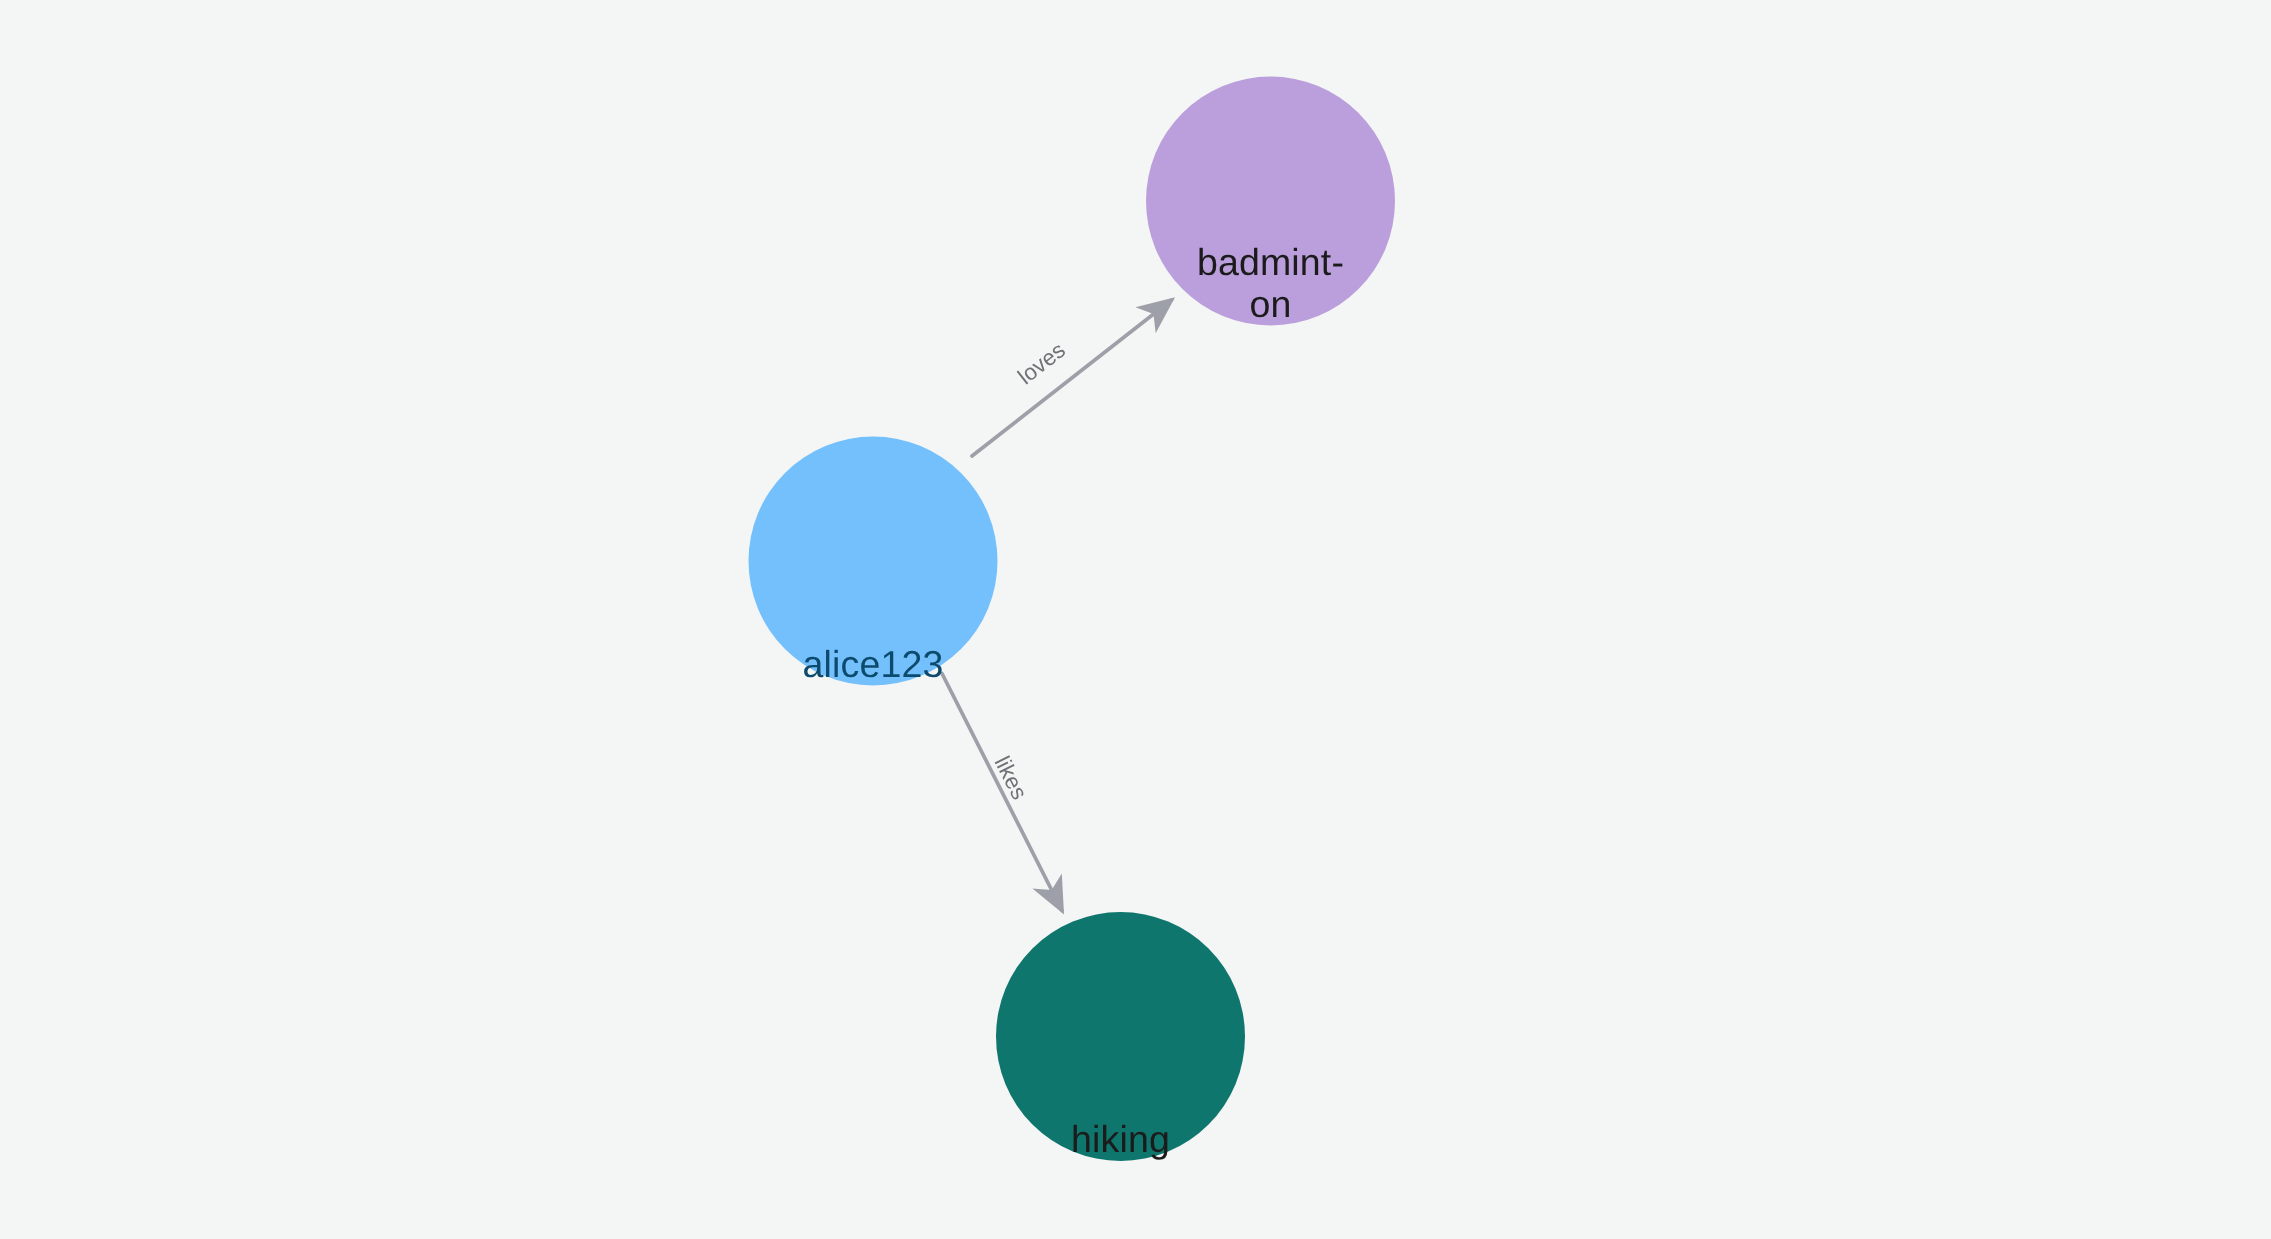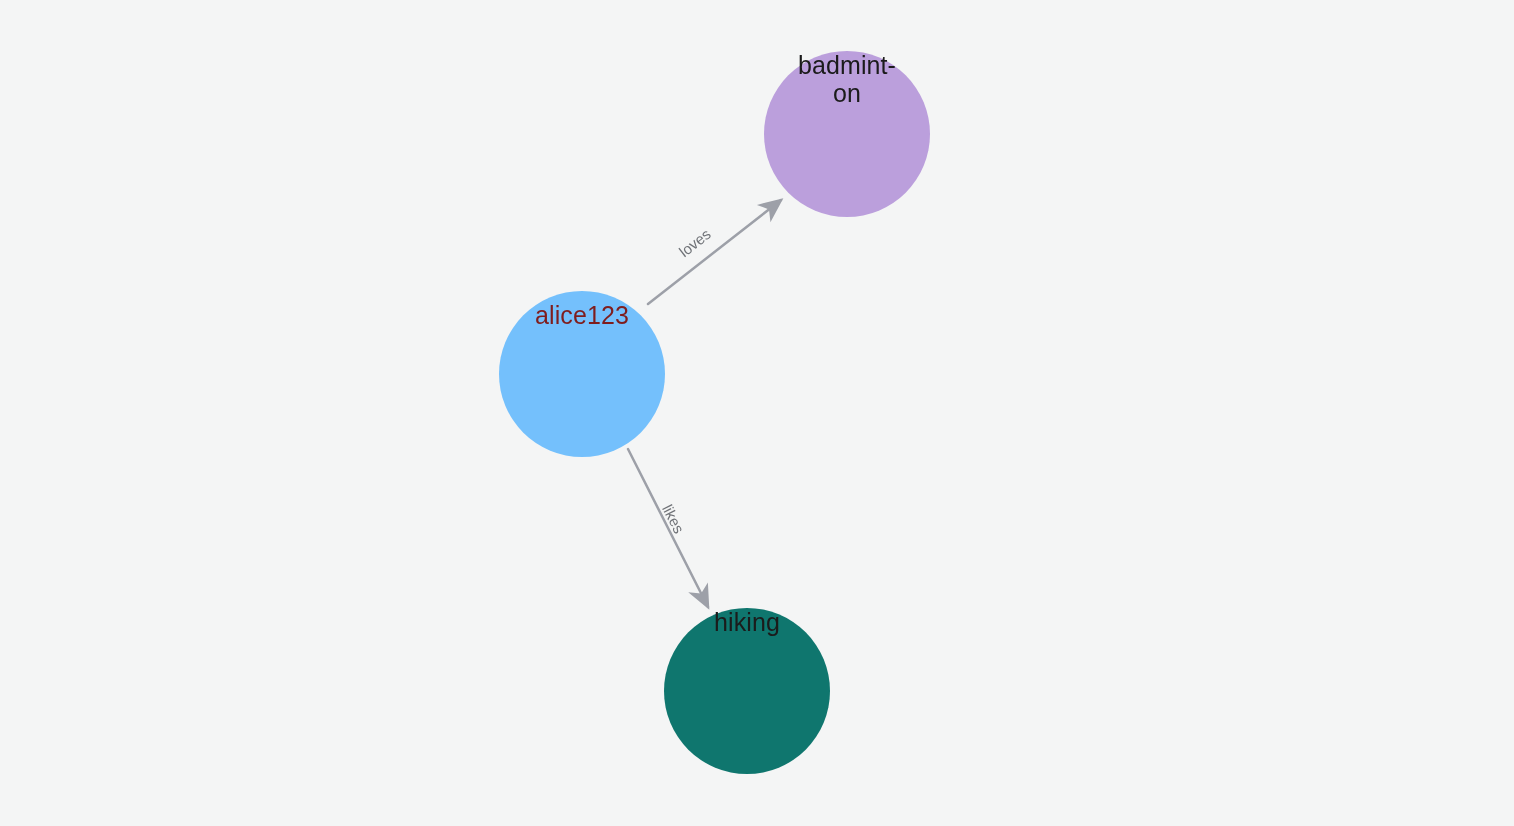--- a/index.html
+++ b/index.html
@@ -26,21 +26,21 @@
     left: 0;
     width: 1514px;
     height: 826px;
     pointer-events: none;
   }
 
   .graph-node {
     position: absolute;
     border-radius: 50%;
     display: flex;
-    align-items: flex-start;
+    align-items: flex-end;
     justify-content: center;
     text-align: center;
     box-sizing: border-box;
     cursor: pointer;
   }
 
   .node-label {
     color: #1b1b1b;
     font-family: "Liberation Sans", sans-serif;
     font-size: 25px;
@@ -77,21 +77,21 @@
     <line id="edge-line-loves" x1="648" y1="304" x2="781" y2="200" stroke="#9da0a8" stroke-width="2.5" stroke-linecap="round" marker-end="url(#arrow-head)"></line>
 
     <line id="edge-line-likes" x1="628" y1="449" x2="708" y2="607" stroke="#9da0a8" stroke-width="2.5" stroke-linecap="round" marker-end="url(#arrow-head)"></line>
   </svg>
 
   <div class="edge-label" id="edge-label-loves" style="color: rgb(111, 114, 119); left: 0px; top: 0px; transform: translate(695px, 243px) translate(-50%, -50%) rotate(-38deg);">loves</div>
 
   <div class="edge-label" id="edge-label-likes" style="color: rgb(111, 114, 119); left: 0px; top: 0px; transform: translate(673px, 519px) translate(-50%, -50%) rotate(63deg);">likes</div>
 
   <div class="graph-node" id="node-alice123" style="left: 499px; top: 291px; width: 166px; height: 166px; background: rgb(116, 192, 252);">
-    <span class="node-label" style="color: #7f1d1d; margin-top: 10px;">alice123</span>
+    <span class="node-label" style="color: #0c4a6e; margin-top: 10px;">alice123</span>
   </div>
 
   <div class="graph-node" id="node-badminton" style="left: 764px; top: 51px; width: 166px; height: 166px; background: rgb(187, 159, 220);">
     <span class="node-label" style="color: rgb(27, 27, 27);">badmint-
 on</span>
   </div>
 
   <div class="graph-node" id="node-hiking" style="left: 664px; top: 608px; width: 166px; height: 166px; background: #0f766e;">
     <span class="node-label" style="color: rgb(27, 27, 27);">hiking</span>
   </div>

